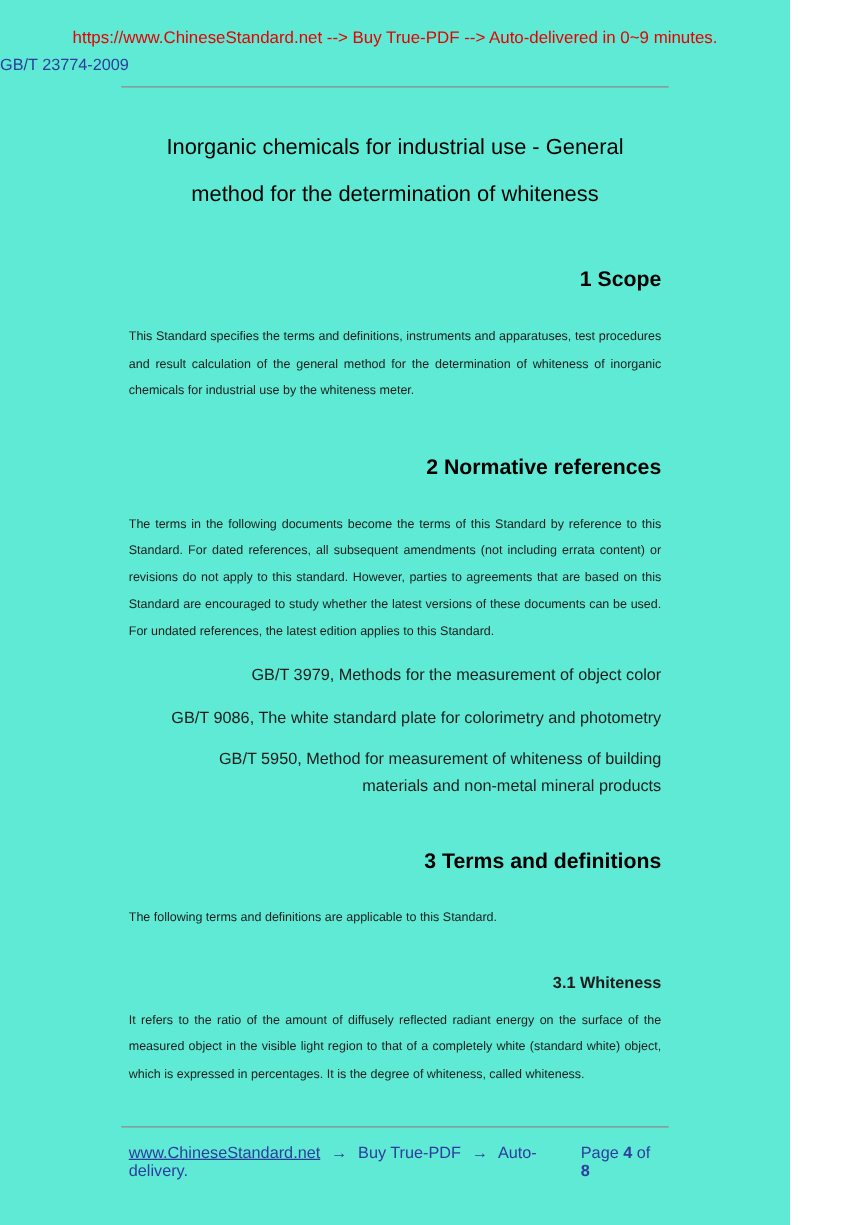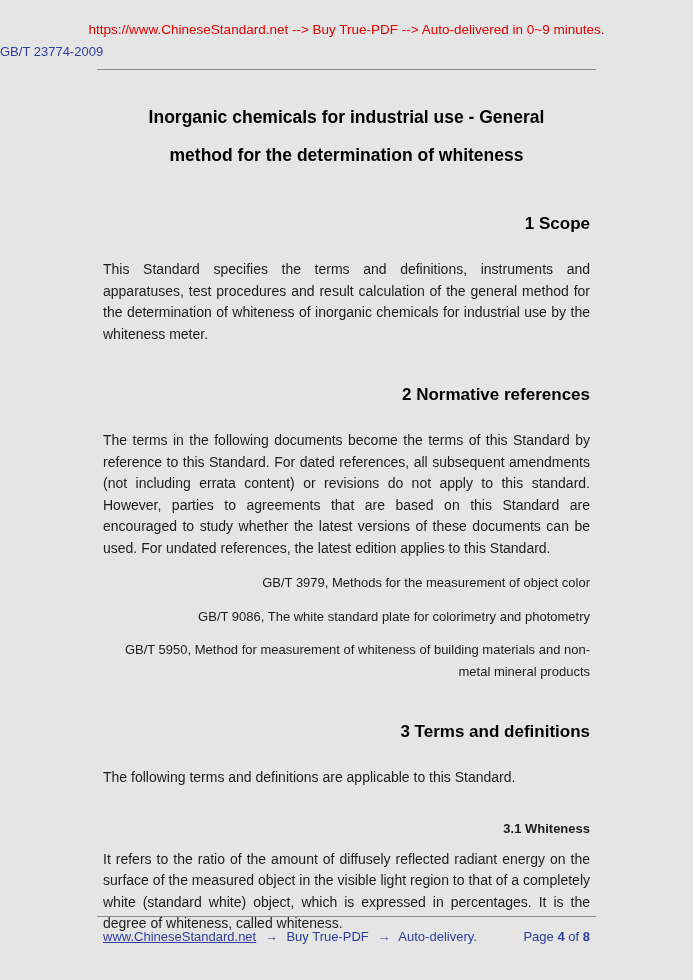--- a/index.html
+++ b/index.html
@@ -2,23 +2,23 @@
 <html><head>
 <meta charset="utf-8">
 <style>
   html, body {
     margin: 0;
     padding: 0;
     background: #ffffff;
   }
   .page {
     position: relative;
-    width: 693px;
+    width: 632px;
     height: 980px;
-    background: #e5e5e5;
+    background: #5eead4;
     font-family: "Liberation Sans", sans-serif;
     color: #1c1c1c;
     box-sizing: border-box;
     overflow: hidden;
   }
   .promo {
     margin: 22px 28px 0;
     text-align: center;
     font-size: 13.5px;
     color: #e60000;
@@ -31,40 +31,40 @@
   }
   .header-rule {
     border: none;
     border-top: 1px solid #8a8a8a;
     margin: 10px 97px 0;
   }
   .doc-title {
     margin: 28px 60px 0;
     text-align: center;
     font-size: 17.5px;
-    font-weight: bold;
+    font-weight: normal;
     color: #000000;
     line-height: 38px;
   }
   .doc-title .title-line {
     display: block;
   }
   .content {
     margin: 0 103px;
     text-align: justify;
   }
   .section-heading {
     font-size: 17px;
     font-weight: bold;
     color: #000000;
     margin: 40px 0 25px;
     text-align: right;
   }
   .para {
-    font-size: 14px;
+    font-size: 10px;
     line-height: 21.5px;
     margin: 13px 0;
   }
   .ref {
     font-size: 13px;
     line-height: 21.5px;
     margin: 12px 0;
     padding-left: 17px;
     text-align: right;
   }

